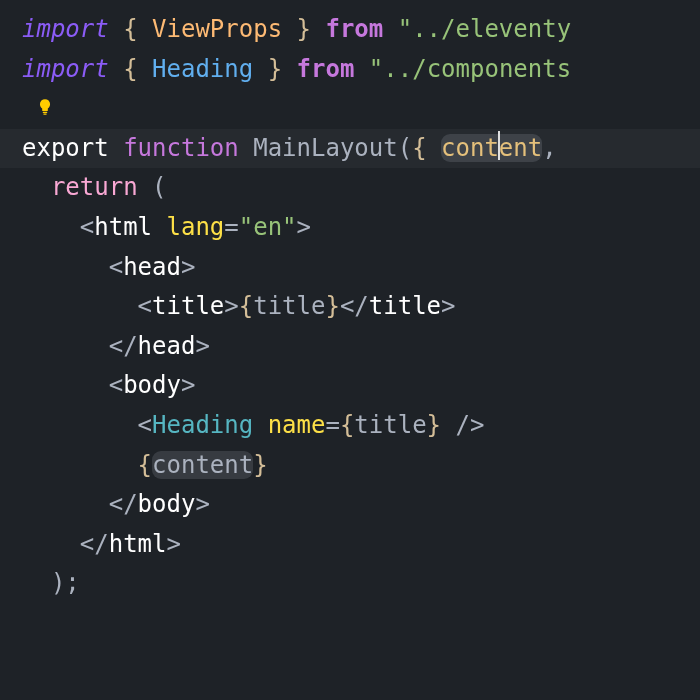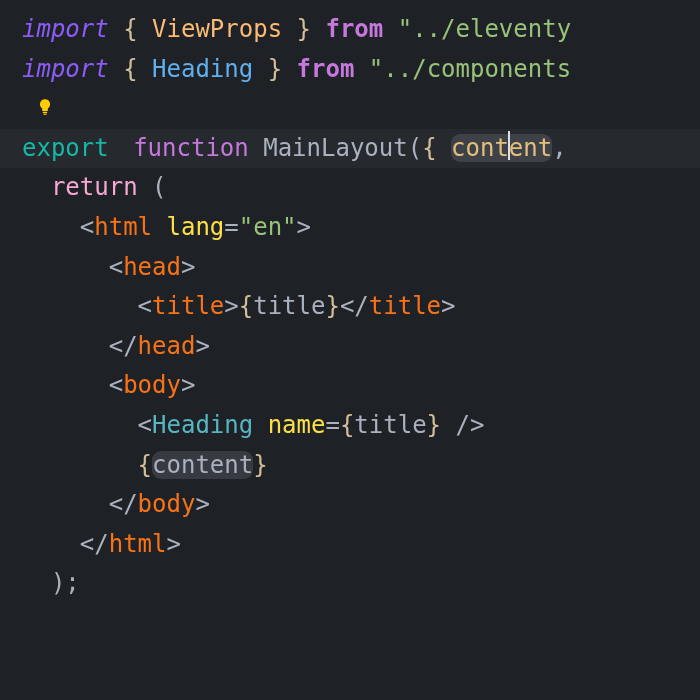--- a/index.html
+++ b/index.html
@@ -22,28 +22,28 @@
     .line {
       white-space: pre;
       position: relative;
     }
     .keyword-import { color: #8b5cf6; font-style: italic; }
     .brace { color: #d4be98; }
     .ident { color: #fdba74; }
     .ident-blue { color: #61afef; }
     .keyword-from { color: #c678dd; font-weight: bold; }
     .string { color: #98c379; }
-    .keyword-export { color: #14b8a6; }
-    .keyword-function { color: #c678dd; margin-left: 10px; }
+    .keyword-export { color: #ffffff; }
+    .keyword-function { color: #c678dd; }
     .func-name { color: #abb2bf; text-align: center; }
     .punct { color: #abb2bf; }
     .param { color: #e5c07b; }
     .keyword-return { color: #f9a8d4; }
     .tag-bracket { color: #abb2bf; }
-    .tag-name { color: #f97316; }
+    .tag-name { color: #ffffff; }
     .tag-name-component { color: #56b6c2; }
     .attr-name { color: #fde047; }
     .attr-eq { color: #abb2bf; }
     .expr-brace { color: #d4be98; }
     .expr-content { color: #abb2bf; }
     .highlighted-line {
       background: rgba(255,255,255,0.04);
       margin-left: -22px;
       padding-left: 22px;
       margin-right: -50px;

